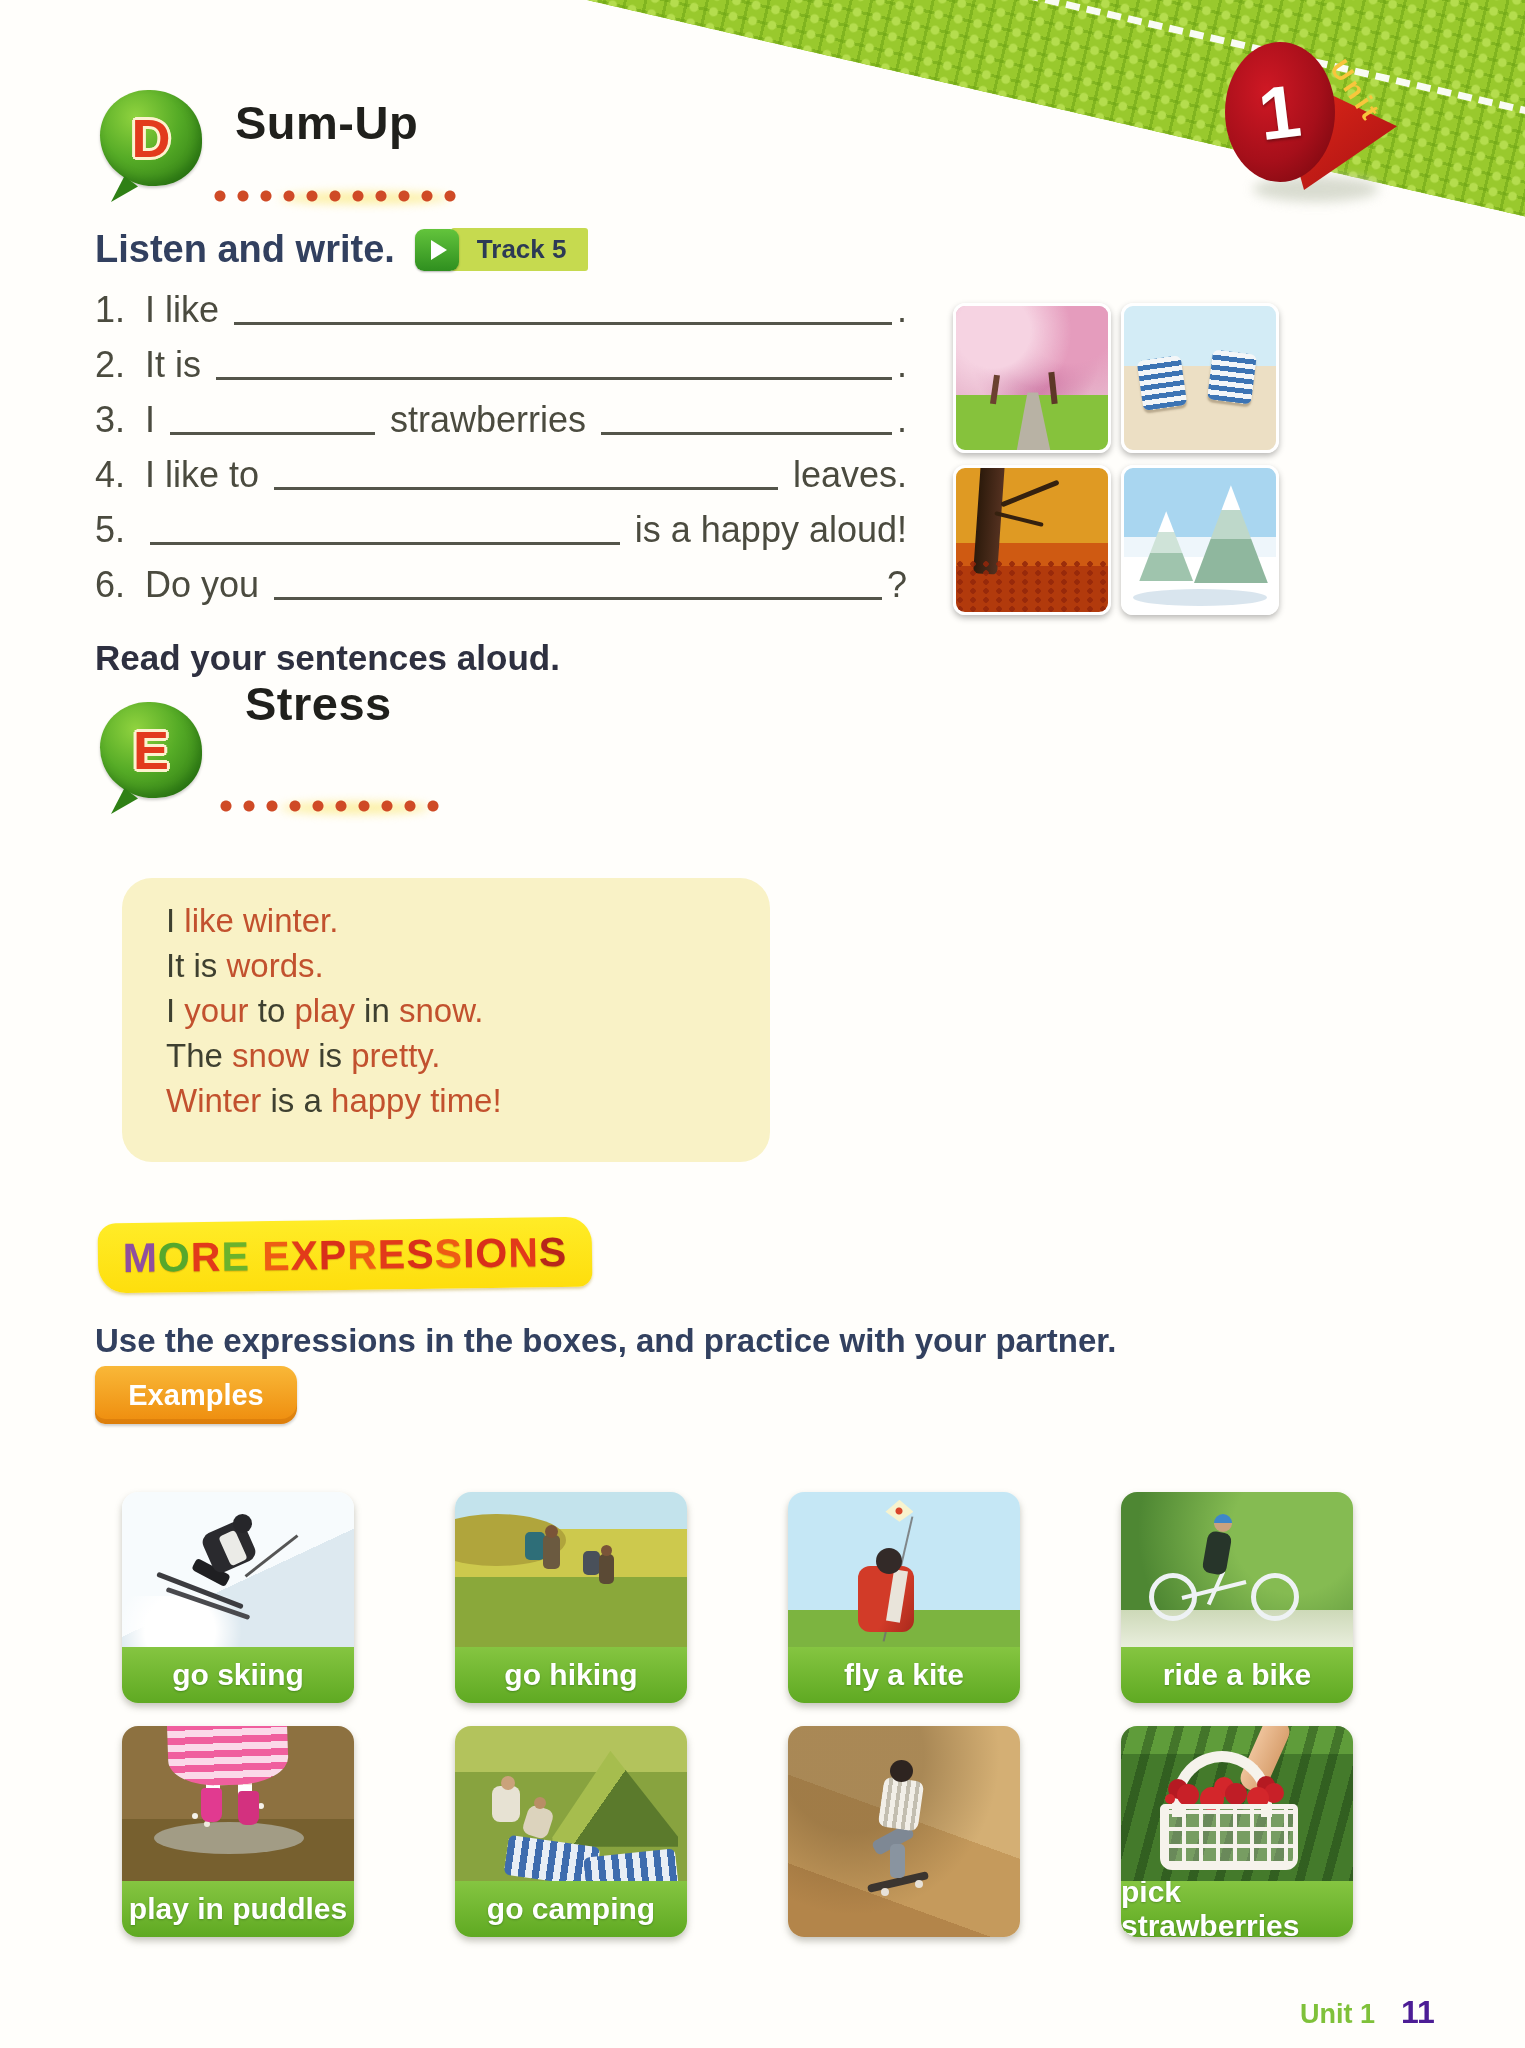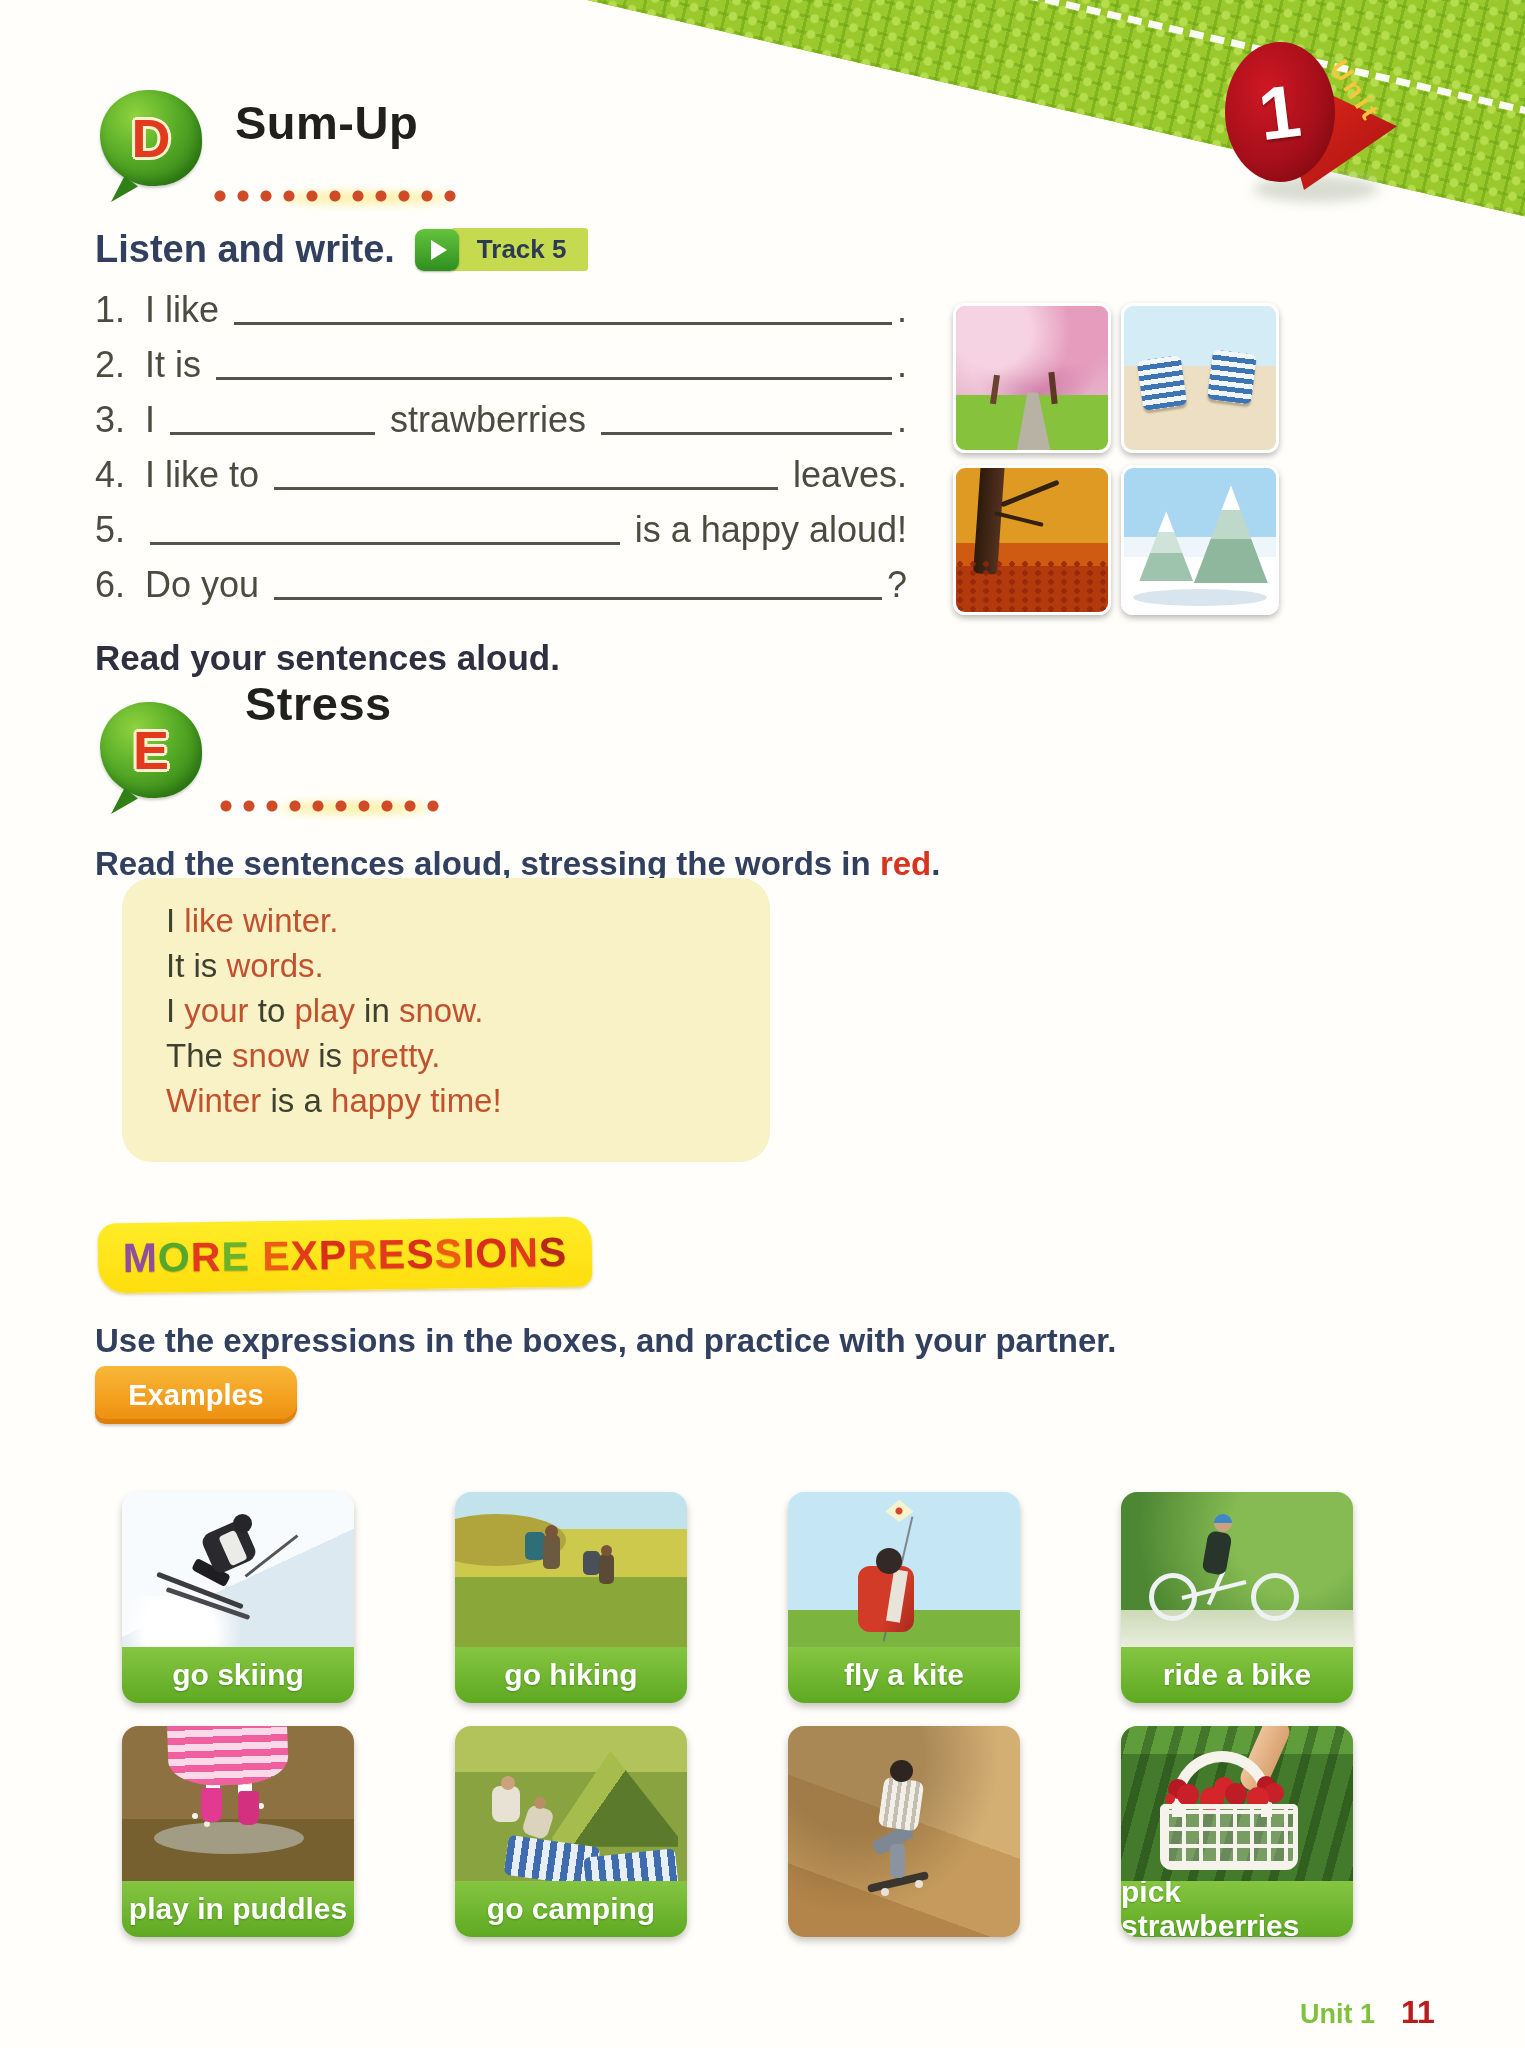--- a/index.html
+++ b/index.html
@@ -210,21 +210,21 @@
     box-shadow:18px -4px 0 6px #c82028, 42px 0 0 7px #d3262b, 66px -5px 0 6px #bf1d26, 88px -1px 0 6px #d3262b, 104px -6px 0 5px #c82028, 8px -10px 0 5px #b51a22, 54px -12px 0 5px #d3262b, 96px -14px 0 4px #b51a22; }
   .straw-basket { position:absolute; left:17%; top:50%; width:138px; height:66px;
     background-color:rgba(250,248,242,.28);
     background-image:repeating-linear-gradient(90deg, #f6f3ec 0 4px, rgba(0,0,0,0) 4px 17px),
                      repeating-linear-gradient(0deg, #f6f3ec 0 4px, rgba(0,0,0,0) 4px 17px);
     border:5px solid #f6f3ec; border-radius:5px 5px 12px 12px; }
 
   
   .footer { position:absolute; left:1300px; top:1994px; display:flex; align-items:baseline; gap:26px; }
   .footer-unit { color:#7fc13a; font-weight:bold; font-size:27px; }
-  .footer-page { color:#b91c1c; font-weight:800; font-size:32px; }
+  .footer-page { color:#4c1d95; font-weight:800; font-size:32px; }
 </style>
 </head>
 <body>
 
 <div class="page">
 
   <div class="band-wrap">
     <div class="band">
       <div class="band-dash"></div>
     </div>
@@ -321,21 +321,20 @@
 
   <div class="dark-instruction" style="left:95px; top:638px;">Read your sentences aloud.</div>
 
   <div class="bubble" style="left:100px; top:702px;">
     <span class="bubble-letter">E</span>
   </div>
   <div class="section-title" style="left:245px; top:676px;">Stress</div>
   <div class="dots-glow" style="left:280px; top:802px; width:150px; height:12px;"></div>
   <div class="dots" style="left:218px; top:798px; width:232px;"></div>
 
-  <div class="instruction" style="left:95px; top:845px;"><span class="seg-text">Read the sentences aloud, stressing the words in </span><span class="seg-text red-word">red</span><span class="seg-text">.</span></div>
 
   <div class="stress-box">
       <div class="stress-line"><span class="seg-text">I </span><span class="seg-text red">like winter.</span></div>
       <div class="stress-line"><span class="seg-text">It is </span><span class="seg-text red">words.</span></div>
       <div class="stress-line"><span class="seg-text">I </span><span class="seg-text red">your</span><span class="seg-text"> to </span><span class="seg-text red">play</span><span class="seg-text"> in </span><span class="seg-text red">snow.</span></div>
       <div class="stress-line"><span class="seg-text">The </span><span class="seg-text red">snow</span><span class="seg-text"> is </span><span class="seg-text red">pretty.</span></div>
       <div class="stress-line"><span class="seg-text red">Winter</span><span class="seg-text"> is a </span><span class="seg-text red">happy time!</span></div>
     </div>
 
   <div class="more-banner">

